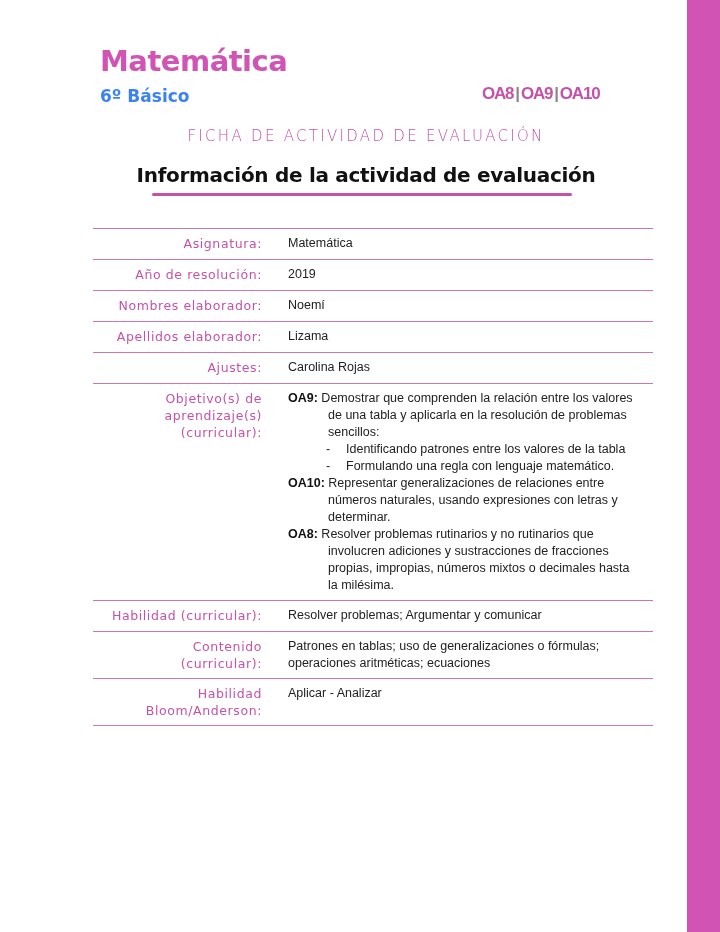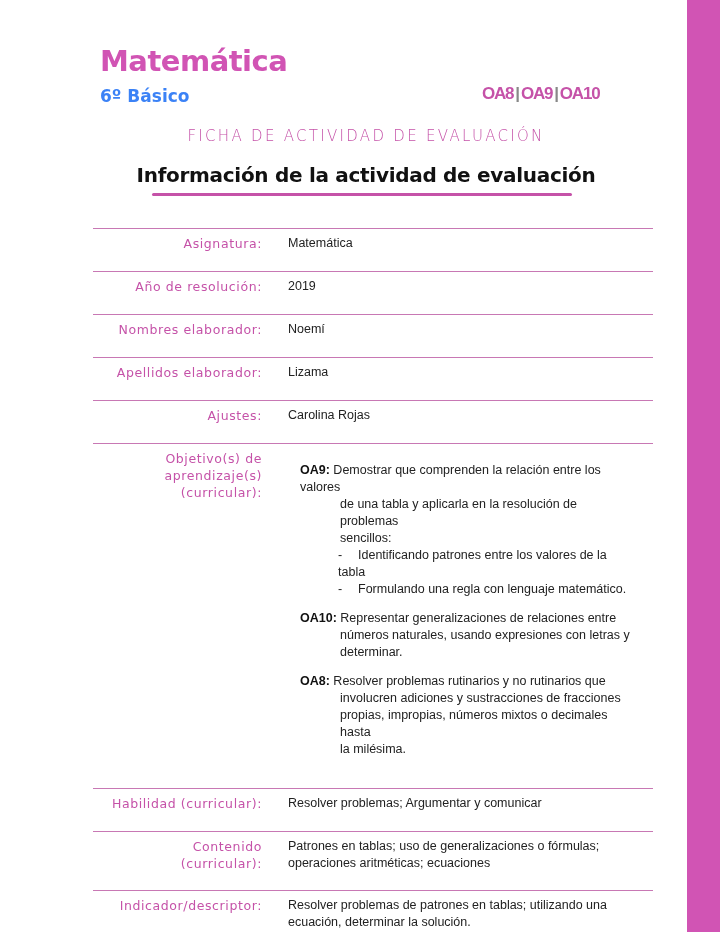--- a/index.html
+++ b/index.html
@@ -32,30 +32,30 @@
       font-weight: bold; color: #111; font-family: "DejaVu Sans", sans-serif; letter-spacing: -0.3px;
     }
     .section-underline {
       position: absolute; left: 152px; top: 193px; width: 420px; height: 3px; background: #c552a8; border-radius: 2px;
     }
     .info-table {
       position: absolute; left: 93px; top: 228px; width: 560px; border-collapse: collapse;
     }
     .info-table td {
       border-top: 1.5px solid #c878b4; vertical-align: top; font-size: 12.5px; line-height: 17px;
-      padding-top: 6px; padding-bottom: 18px;
+      padding-top: 6px; padding-bottom: 6px;
     }
     .info-table tr:last-child td { border-bottom: 1.5px solid #c878b4; }
     .info-table td.label {
       width: 168px; text-align: right; color: #c552a8; padding-right: 26px;
       font-family: "DejaVu Sans", sans-serif; font-size: 12.5px; letter-spacing: 0.6px;
     }
     .info-table td.value { color: #222; padding-left: 0; padding-right: 8px; }
     .row-h30 td { height: 18px; }
-    .oa-block { margin: 12px; }
+    .oa-block { margin: 0; }
     .oa-code { font-weight: bold; color: #111; }
     .indent { padding-left: 40px; }
     .bullet { padding-left: 38px; }
     .bullet .dash { display: inline-block; width: 20px; }
   </style>
 </head>
 <body>
 
 <div class="sidebar-bar"></div>
 
@@ -130,22 +130,22 @@
     <td class="label">
       <div>Contenido</div>
       <div>(curricular):</div>
     </td>
     <td class="value">
       <div>Patrones en tablas; uso de generalizaciones o fórmulas;</div>
       <div>operaciones aritméticas; ecuaciones</div>
     </td>
   </tr>
 
+  <tr>
+    <td class="label">
+      <div>Habilidad</div>
+      <div>Bloom/Anderson:</div>
+    </td>
+    <td class="value">Aplicar - Analizar</td>
+  </tr>
 
-  <tr>
-    <td class="label">Indicador/descriptor:</td>
-    <td class="value">
-      <div>Resolver problemas de patrones en tablas; utilizando una</div>
-      <div>ecuación, determinar la solución.</div>
-    </td>
-  </tr>
 </tbody>
   </table>
 
 </body></html>

